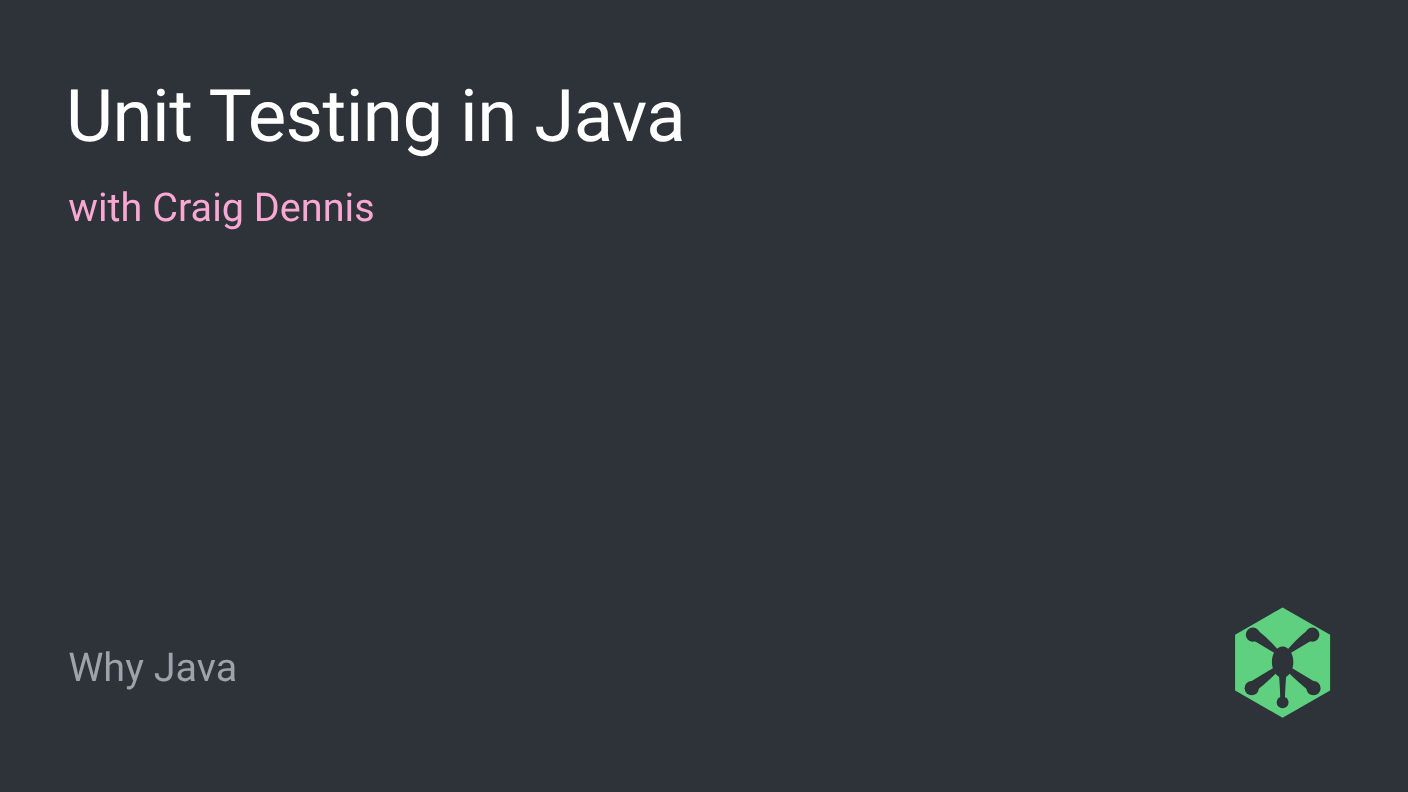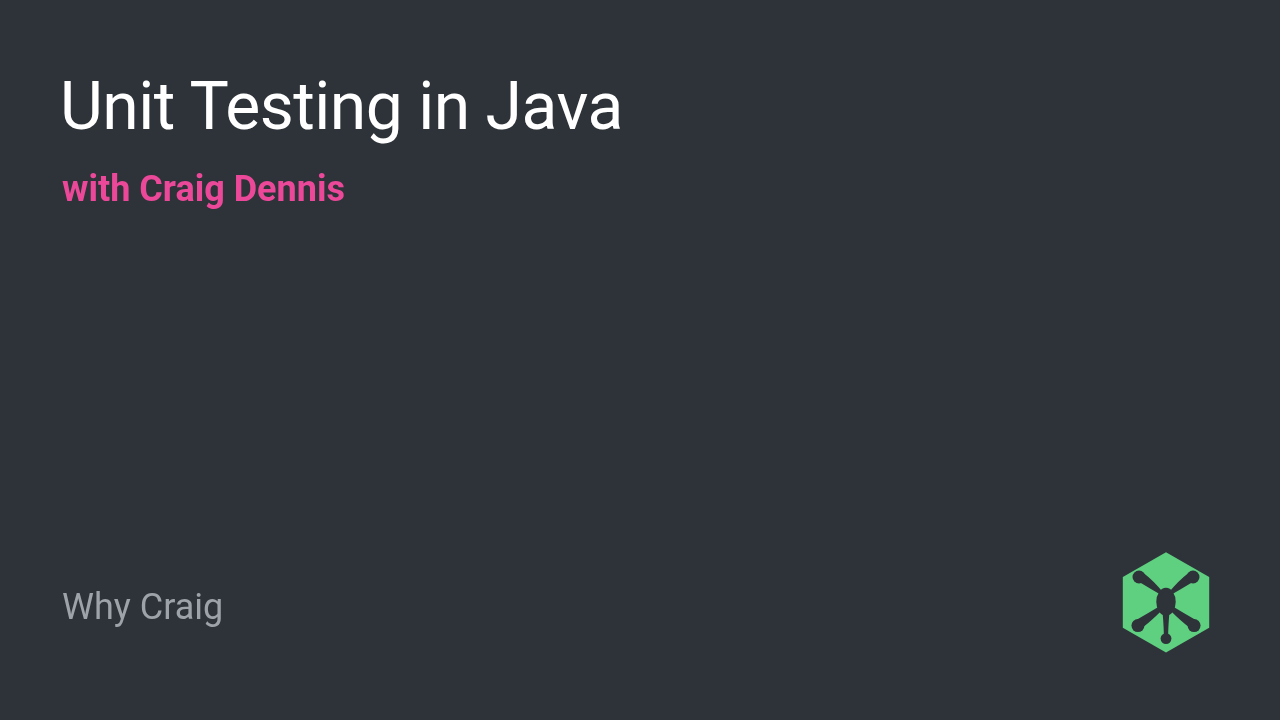--- a/index.html
+++ b/index.html
@@ -25,22 +25,22 @@
       font-weight: 400;
       color: #ffffff;
       letter-spacing: -0.5px;
     }
     
     .slide-subtitle {
       position: absolute;
       top: 168px;
       left: 62px;
       font-size: 36px;
-      font-weight: 700;
-      color: #ec4899;
+      font-weight: 400;
+      color: #f9a8d4;
     }
     
     .slide-footer {
       position: absolute;
       bottom: 92px;
       left: 62px;
       font-size: 36px;
       font-weight: 400;
       color: #9da3a9;
     }
@@ -51,21 +51,21 @@
       right: 60px;
       width: 108px;
       height: 108px;
     }
   </style>
 </head>
 <body>
 
 <h1 class="slide-title">Unit Testing in Java</h1>
 <p class="slide-subtitle">with Craig Dennis</p>
-<p class="slide-footer">Why Craig</p>
+<p class="slide-footer">Why Java</p>
 
 <div class="logo">
   <svg viewBox="0 0 100 100" xmlns="http://www.w3.org/2000/svg">
 
     <path d="M50 2 L90 25 L90 72 L50 95 L10 72 L10 25 Z" fill="#5fcf80"></path>
 
     <g fill="#2d3339">
 
       <ellipse cx="50" cy="48" rx="9" ry="13"></ellipse>
 

